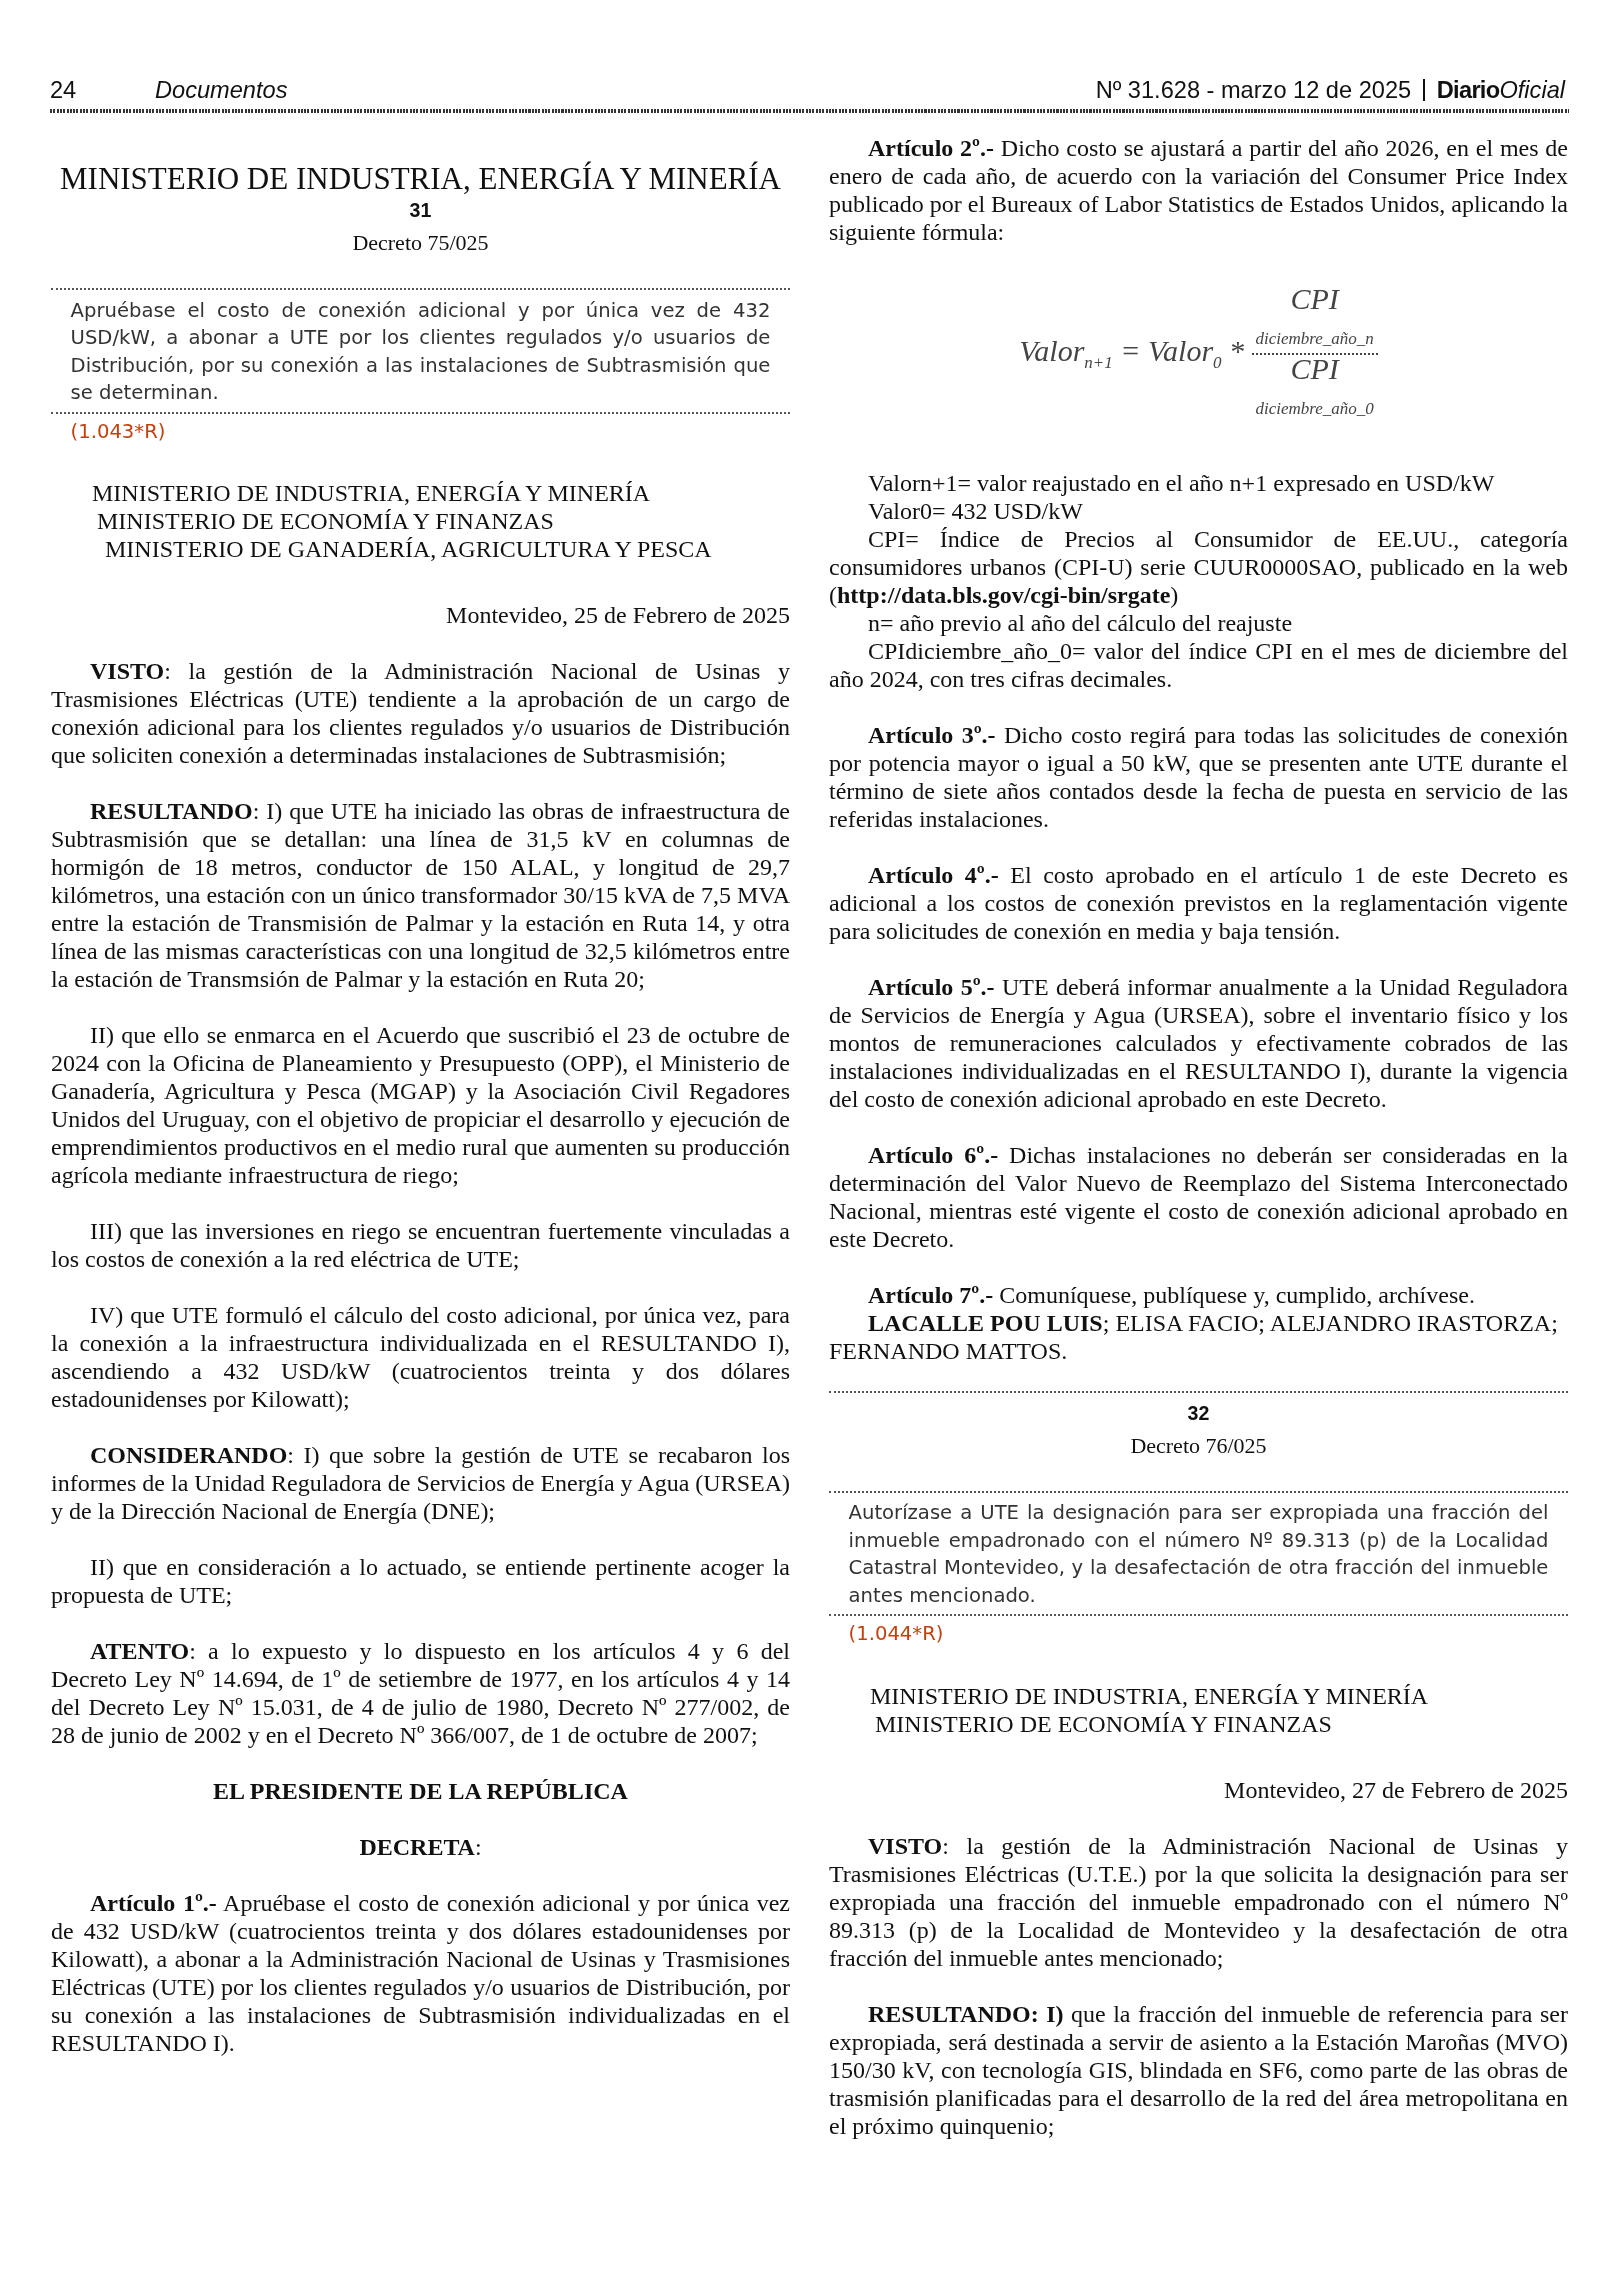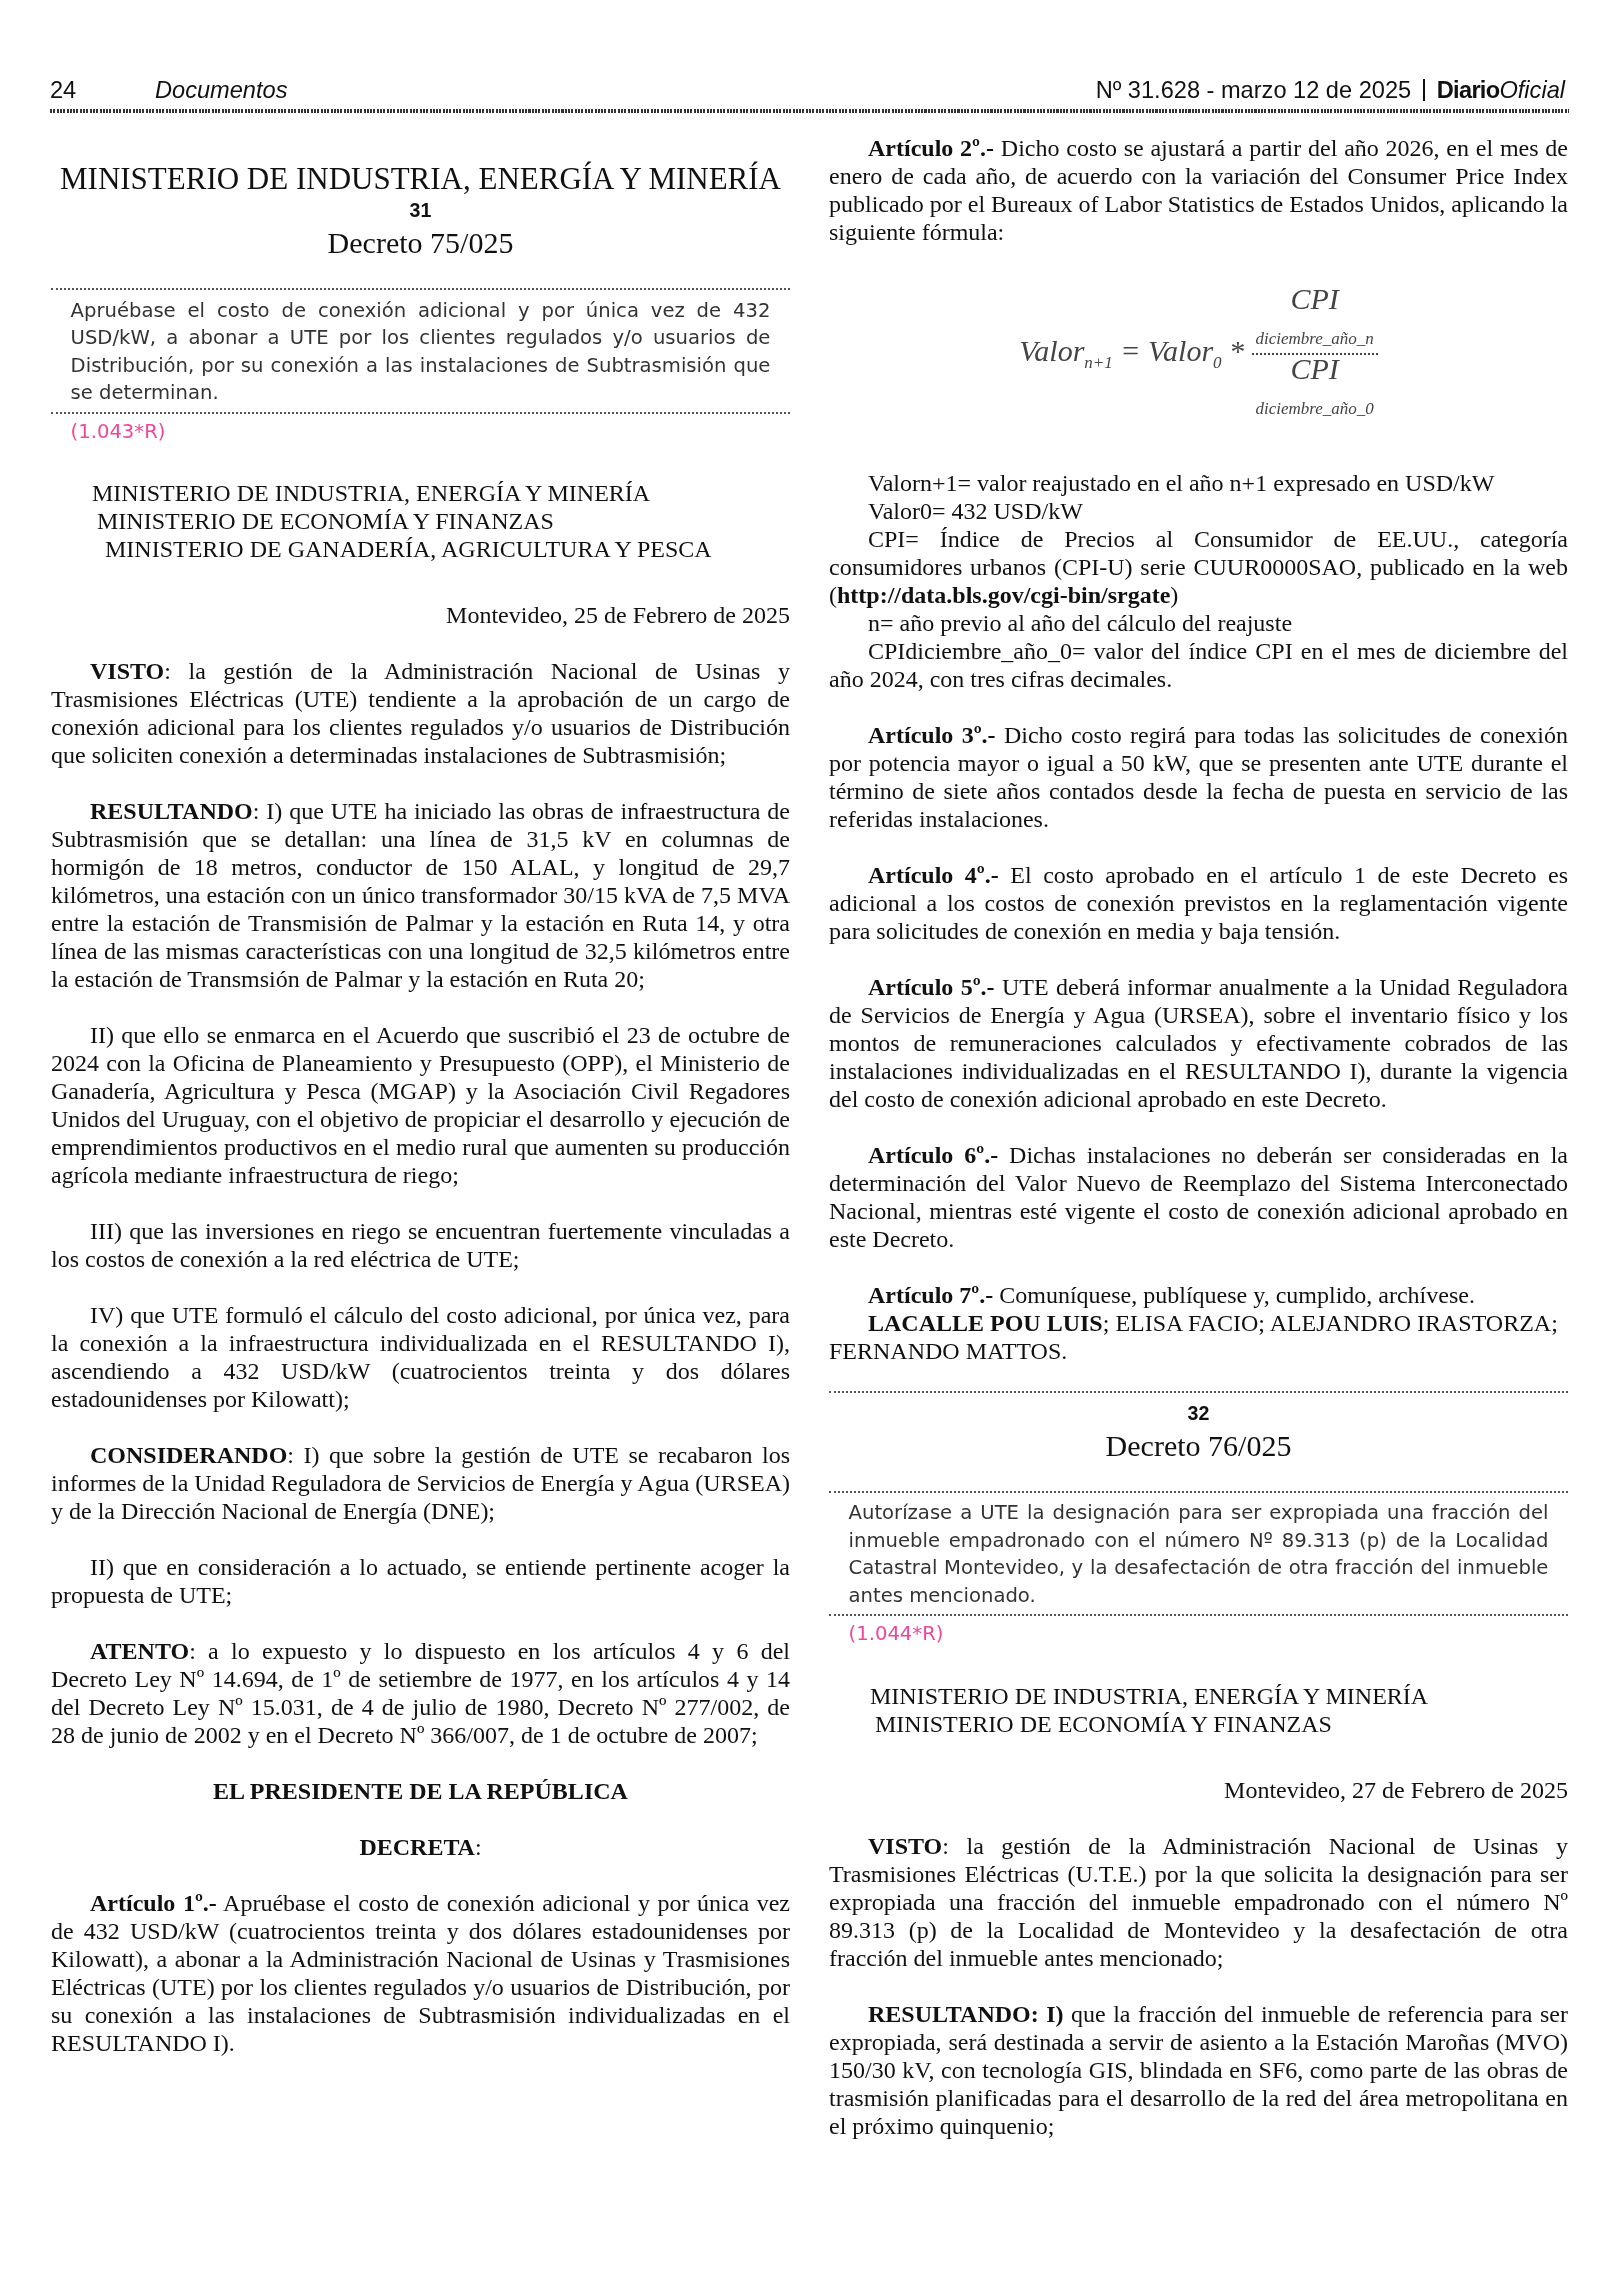--- a/index.html
+++ b/index.html
@@ -18,24 +18,24 @@
   .col { position:absolute; top:134px; width:739px; font-size:24px; line-height:28px; text-align:justify; }
   .col.left { left:51px; }
   .col.right { left:821px;margin-left:8px; }
   p { margin:0; }
   .ind { text-indent:39px; }
   .gap { height:28px; }
   b { font-weight:bold; }
 
   .ministry-title { text-align:center; font-size:31px; line-height:37px; margin-top:26px; }
   .dec-num { text-align:center; font-family:"Liberation Sans",sans-serif; font-weight:bold; font-size:19.6px; line-height:26px; }
-  .dec-title { text-align:center; font-size:30px; line-height:39px; margin-bottom:26px; }
+  .dec-title { text-align:center; font-size:22px; line-height:39px; margin-bottom:26px; }
   .summary-box { border-top:2px dotted #555; border-bottom:2px dotted #555; padding:6.5px 19.6px 5.2px 19.6px;
                  font-family:"DejaVu Sans","Liberation Sans",sans-serif; font-size:19.6px; line-height:27.5px; color:#333; text-align:justify; }
-  .summary-ref { font-family:"DejaVu Sans","Liberation Sans",sans-serif; font-size:19.6px; color:#ec4899; padding:3.9px 19.6px; }
+  .summary-ref { font-family:"DejaVu Sans","Liberation Sans",sans-serif; font-size:19.6px; color:#c2410c; padding:3.9px 19.6px; }
   .ministries { font-size:24px; line-height:28px; margin-top:30px; }
   .ministries div:nth-child(1) { padding-left:41px; }
   .ministries div:nth-child(2) { padding-left:46px; }
   .ministries div:nth-child(3) { padding-left:54px; }
   .date-line { text-align:right; margin-top:38px; }
   .center-b { text-align:center; font-weight:bold; }
   .formula { text-align:center; font-style:italic; color:#444; font-size:30px; margin:39px 0 46px; }
   .formula .frac { display:inline-block; vertical-align:middle; text-align:center; }
   .formula .frac span { display:block; }
   .formula .frac .num { border-bottom:2px dotted #444; padding:0 3.9px; }

